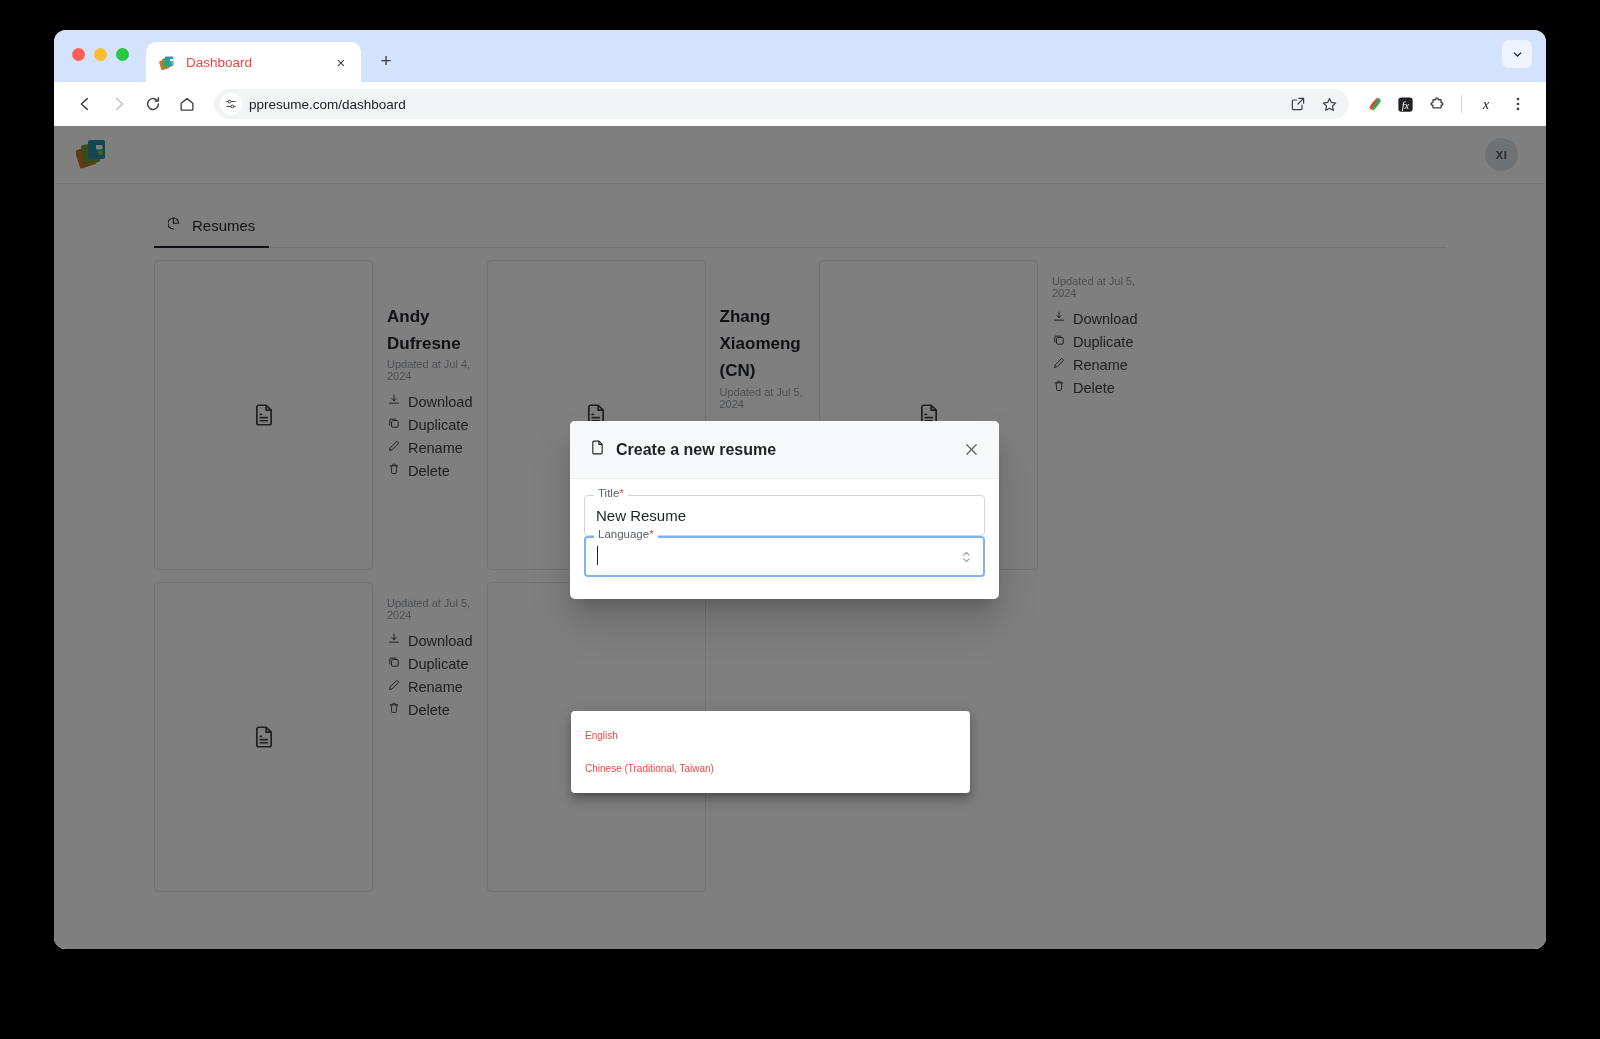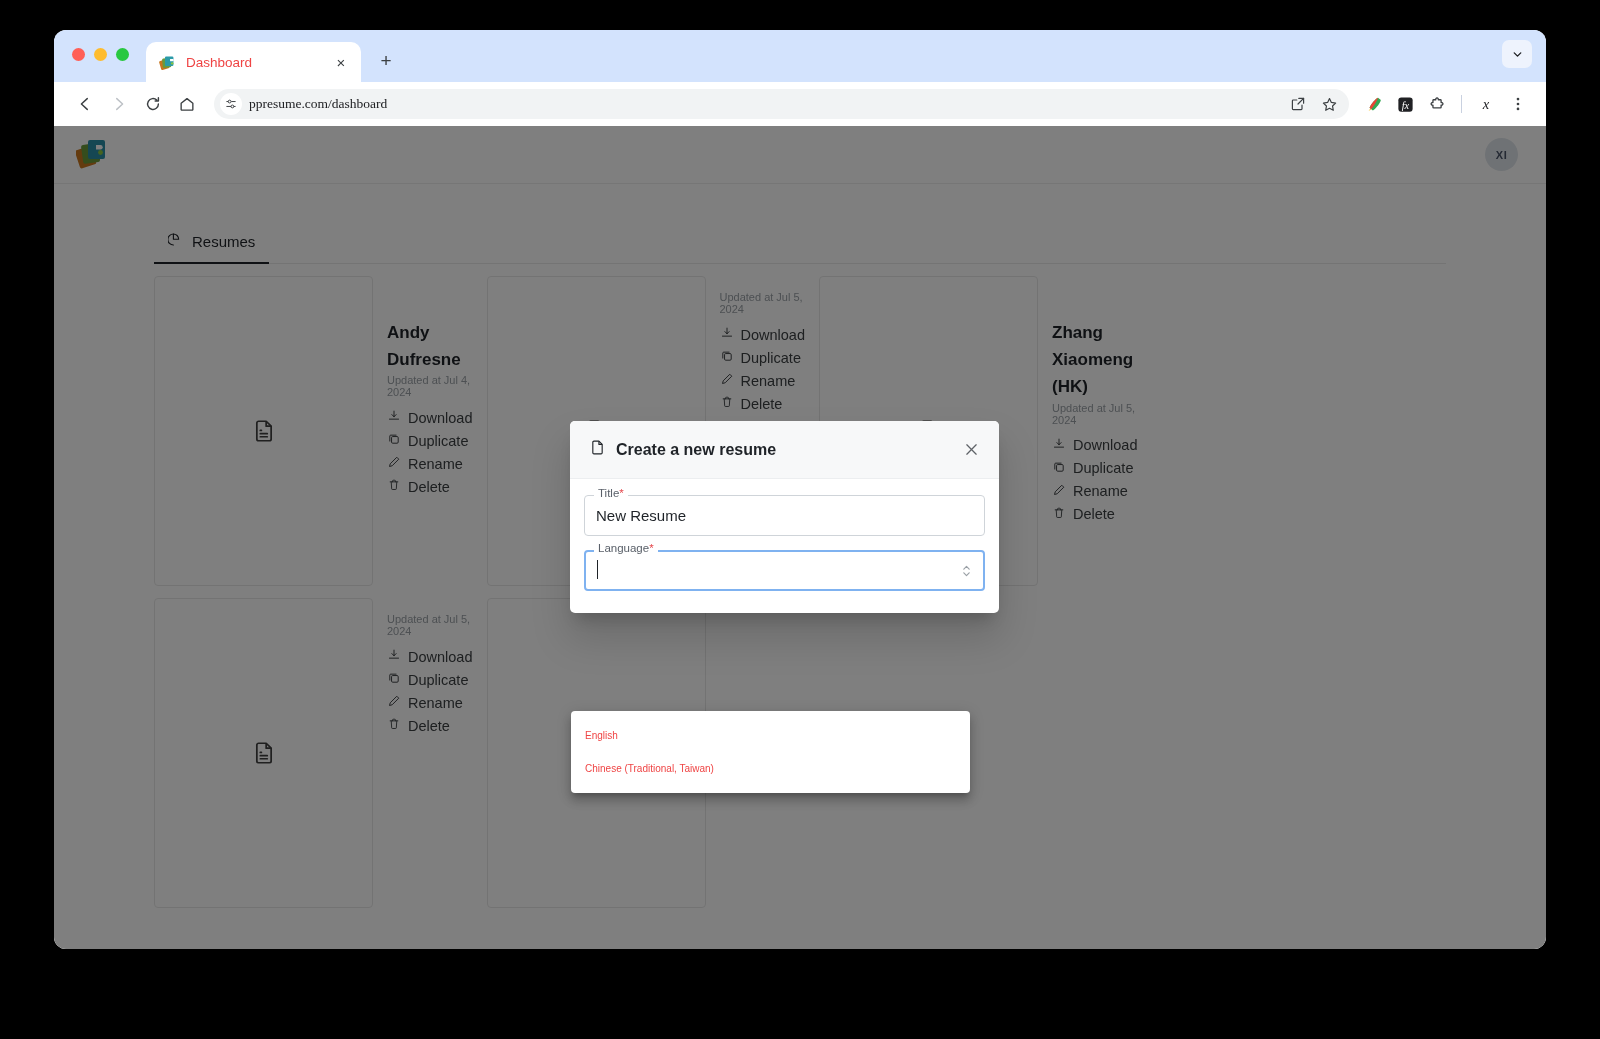--- a/index.html
+++ b/index.html
@@ -121,21 +121,20 @@
     border-radius: 50%;
     display: flex; align-items: center; justify-content: center;
     flex: 0 0 auto;
   }
   .omnibox-url {
     font-size: 13.5px;
     color: #202124;
     flex: 1;
     white-space: nowrap;
     overflow: hidden;
-    font-family: Liberation Serif, serif;
   }
   .omni-action {
     width: 24px; height: 24px;
     display: flex; align-items: center; justify-content: center;
     color: #3c4043;
     flex: 0 0 auto;
   }
   .ext-icon {
     width: 28px; height: 28px;
     display: flex; align-items: center; justify-content: center;
@@ -183,21 +182,20 @@
     display: flex;
   }
   .app-tab {
     display: flex;
     align-items: center;
     gap: 9px;
     padding: 0 14px 13px 14px;
     font-size: 15px;
     color: #1f2328;
     position: relative;
-    margin-top: 16px;
   }
   .app-tab.active::after {
     content: "";
     position: absolute;
     left: 0; right: 0; bottom: -1px;
     height: 2px;
     background: #1f2328;
   }
 
   .cards-grid {
@@ -276,21 +274,21 @@
     color: #1f2328;
     flex: 1;
   }
   .modal-close {
     width: 28px; height: 28px;
     display: flex; align-items: center; justify-content: center;
     color: #5f6368;
   }
   .modal-body { padding: 16px 14px 22px 14px; }
 
-  .field { position: relative; margin-bottom: 14px; }
+  .field { position: relative; }
   .field:last-child { margin-bottom: 0; }
   .field-box {
     height: 41px;
     border: 1px solid #cfd4d9;
     border-radius: 4px;
     display: flex;
     align-items: center;
     padding: 0 11px;
   }
   .field.focused .field-box {
@@ -540,20 +538,21 @@
           <div class="card-thumb">
             <svg viewBox="0 0 24 24" width="26" height="26">
               <path d="M14 3H7a1.6 1.6 0 00-1.6 1.6v14.8A1.6 1.6 0 007 21h10a1.6 1.6 0 001.6-1.6V7.6z" stroke="#404040" stroke-width="1.6" fill="none" stroke-linejoin="round"></path>
               <path d="M14 3v4.6h4.6" stroke="#404040" stroke-width="1.6" fill="none" stroke-linejoin="round"></path>
               <line x1="8.6" y1="11.5" x2="9.6" y2="11.5" stroke="#404040" stroke-width="1.6" stroke-linecap="round"></line>
               <line x1="8.6" y1="14.5" x2="15" y2="14.5" stroke="#404040" stroke-width="1.6" stroke-linecap="round"></line>
               <line x1="8.6" y1="17.3" x2="15" y2="17.3" stroke="#404040" stroke-width="1.6" stroke-linecap="round"></line>
             </svg>
           </div>
           <div class="card-meta">
+            <div class="card-title">Zhang Xiaomeng (CN)</div>
             <div class="card-date">Updated at Jul 5, 2024</div>
             <div class="card-action">
               <span><svg viewBox="0 0 20 20" width="14" height="14">
                     <path d="M10 3v8m0 0l-3-3m3 3l3-3" stroke="#3c4043" stroke-width="1.4" fill="none" stroke-linecap="round" stroke-linejoin="round"></path>
                     <path d="M3.5 14.5h13" stroke="#3c4043" stroke-width="1.4" stroke-linecap="round"></path>
                   </svg></span>
               <span>Download</span>
             </div>
             <div class="card-action">
               <span><svg viewBox="0 0 20 20" width="14" height="14">
@@ -581,21 +580,20 @@
           <div class="card-thumb">
             <svg viewBox="0 0 24 24" width="26" height="26">
               <path d="M14 3H7a1.6 1.6 0 00-1.6 1.6v14.8A1.6 1.6 0 007 21h10a1.6 1.6 0 001.6-1.6V7.6z" stroke="#404040" stroke-width="1.6" fill="none" stroke-linejoin="round"></path>
               <path d="M14 3v4.6h4.6" stroke="#404040" stroke-width="1.6" fill="none" stroke-linejoin="round"></path>
               <line x1="8.6" y1="11.5" x2="9.6" y2="11.5" stroke="#404040" stroke-width="1.6" stroke-linecap="round"></line>
               <line x1="8.6" y1="14.5" x2="15" y2="14.5" stroke="#404040" stroke-width="1.6" stroke-linecap="round"></line>
               <line x1="8.6" y1="17.3" x2="15" y2="17.3" stroke="#404040" stroke-width="1.6" stroke-linecap="round"></line>
             </svg>
           </div>
           <div class="card-meta">
-            <div class="card-title">Zhang Xiaomeng (HK)</div>
             <div class="card-date">Updated at Jul 5, 2024</div>
             <div class="card-action">
               <span><svg viewBox="0 0 20 20" width="14" height="14">
                     <path d="M10 3v8m0 0l-3-3m3 3l3-3" stroke="#3c4043" stroke-width="1.4" fill="none" stroke-linecap="round" stroke-linejoin="round"></path>
                     <path d="M3.5 14.5h13" stroke="#3c4043" stroke-width="1.4" stroke-linecap="round"></path>
                   </svg></span>
               <span>Download</span>
             </div>
             <div class="card-action">
               <span><svg viewBox="0 0 20 20" width="14" height="14">

